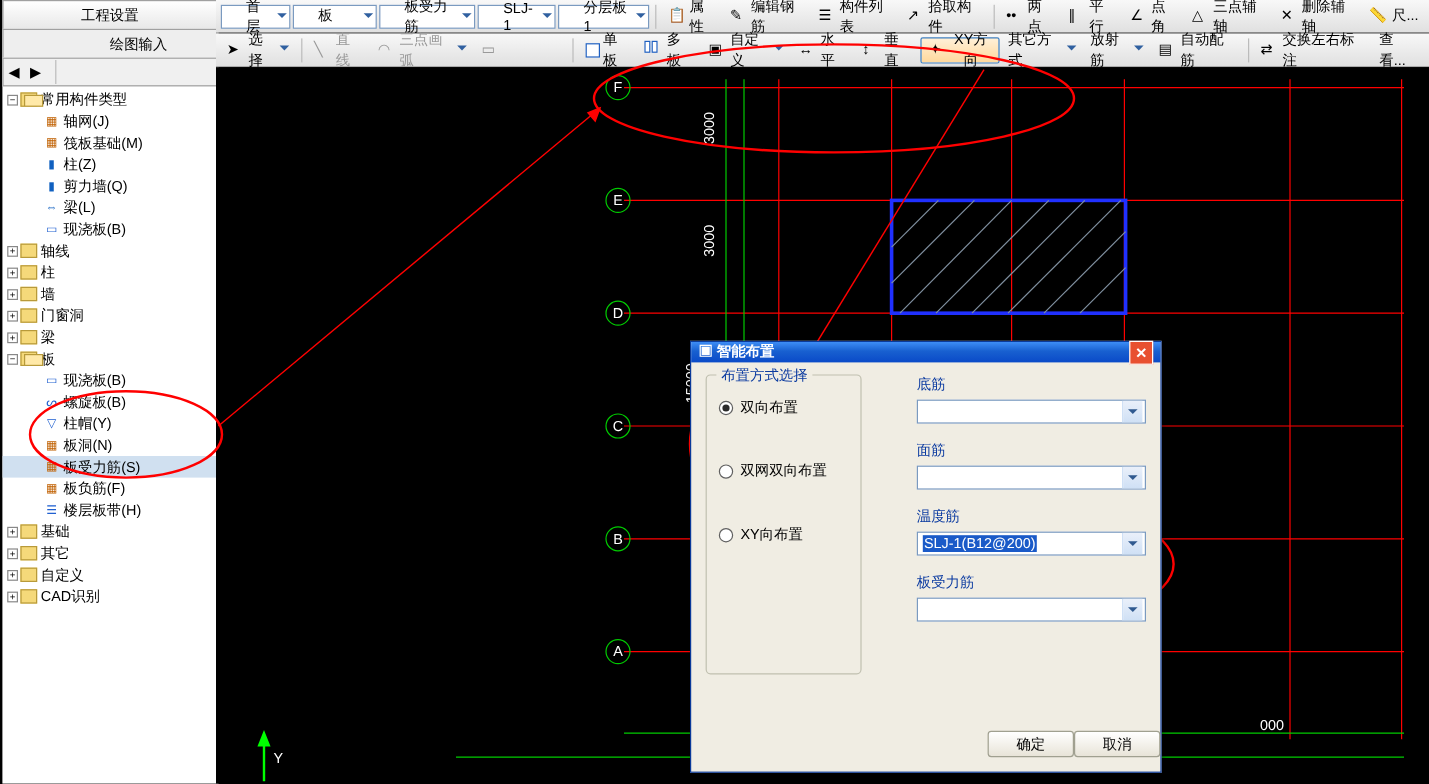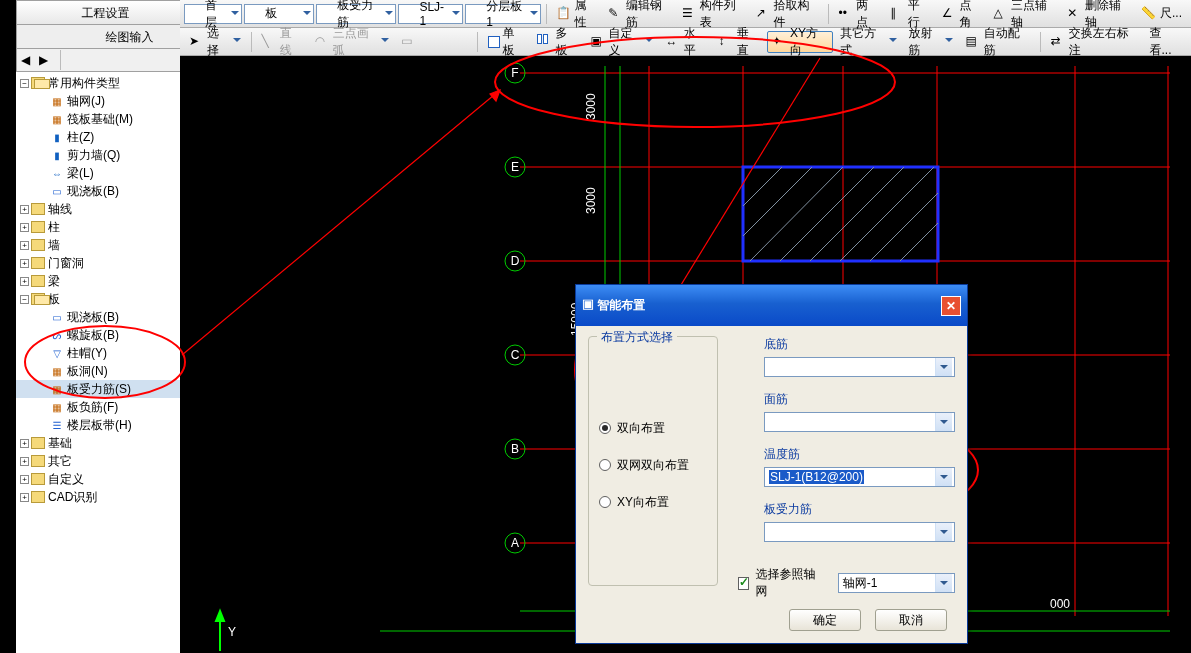--- a/index.html
+++ b/index.html
@@ -1,19 +1,19 @@
 <!DOCTYPE html>
 <html><head>
 <meta charset="utf-8">
 <style>
 * { box-sizing: border-box; margin: 0; padding: 0; font-family: "SimSun", "宋体", sans-serif; font-size: 12px; }
 body { width: 1191px; height: 653px; background: #000; overflow: hidden; position: relative; }
 
 
-.left-panel { position: absolute; left: 16px; top: 0; width: 180px; height: 653px; background: #fff; border-right: 1px solid #888; }
+.left-panel { position: absolute; left: 2px; top: 0; width: 180px; height: 653px; background: #fff; border-right: 1px solid #888; }
 .panel-header { height: 24px; line-height: 24px; text-align: center; background: linear-gradient(#fff,#e8e8e8); border: 1px solid #a0a0a0; border-bottom: none; }
 .panel-header.active { background: #eee; padding-left: 48px; }
 .mini-tb { height: 24px; background: #f0f0f0; border: 1px solid #a0a0a0; display: flex; align-items: center; gap: 4px; padding: 0 4px; }
 .mini-icon { width: 14px; height: 14px; display: inline-block; }
 .tree { padding: 2px 0; overflow: auto; height: 560px; }
 .tree-item { display: flex; align-items: center; height: 18px; padding-left: 4px; cursor: pointer; white-space: nowrap; }
 .tree-item.selected { background: #d0e0f0; }
 .expander { width: 9px; height: 9px; border: 1px solid #888; display: inline-flex; align-items: center; justify-content: center; font-size: 8px; line-height: 7px; margin-right: 2px; background: #fff; }
 .folder-icon { width: 14px; height: 12px; background: #f5d97a; border: 1px solid #b89a3a; margin-right: 3px; }
 .folder-open { width: 14px; height: 12px; background: #f5d97a; border: 1px solid #b89a3a; margin-right: 3px; position: relative; }
@@ -22,55 +22,55 @@
 .leaf-icon.grid { color: #c06000; }
 .leaf-icon.blue { color: #2060d0; }
 
 
 .toolbars { position: absolute; left: 180px; top: 0; right: 0; }
 .toolbar-row { height: 28px; background: linear-gradient(#f8f8f8,#e0e0e0); border-bottom: 1px solid #aaa; display: flex; align-items: center; padding: 0 4px; gap: 2px; }
 .tb-sep { width: 1px; height: 20px; background: #bbb; margin: 0 3px; }
 .tb-combo { height: 20px; background: #fff; border: 1px solid #7a9ac0; padding: 0 14px 0 20px; position: relative; display: inline-flex; align-items: center; min-width: 40px; }
 .tb-combo::after { content: ''; position: absolute; right: 2px; top: 6px; border: 4px solid transparent; border-top-color: #3060a0; }
 .tb-btn { height: 22px; padding: 0 4px; display: inline-flex; align-items: center; gap: 3px; border: 1px solid transparent; border-radius: 2px; cursor: pointer; }
-.tb-btn.active { border-color: #4080c0; background: linear-gradient(#fff0d8,#ffd89c); }
+.tb-btn.active { border-color: #4080c0; background: linear-gradient(#fff0d8,#ffd89c); text-align: center; }
 .tb-btn.disabled { color: #999; }
 .tb-icon { width: 16px; height: 16px; display: inline-block; }
 .ico-sq { border: 1px solid #2060c0; background: #fff; width: 12px; height: 12px; }
 .ico-sqs { display:inline-flex; gap:1px; }
 .ico-sqs i { width:5px; height:10px; border:1px solid #2060c0; background:#fff; }
 .ico-dd { width:0; height:0; border:4px solid transparent; border-top-color:#3060a0; }
 
 
 .canvas { position: absolute; left: 180px; top: 56px; right: 0; bottom: 0; background: #000; }
 .canvas svg { position: absolute; left: 0; top: 0; }
 
 
 .ann { position: absolute; pointer-events: none; }
 
 
 .dialog { position: absolute; left: 575px; top: 284px; width: 393px; height: 360px; background: #f0ede3; border: 1px solid #0a3a9a; box-shadow: 2px 2px 4px rgba(0,0,0,0.3); }
-.dlg-title { height: 41px; background: linear-gradient(#3d8df5,#1860d0 45%,#0a4ac8); color: #fff; font-weight: bold; display: flex; align-items: center; padding: 0 6px; justify-content: space-between; }
+.dlg-title { height: 17px; background: linear-gradient(#3d8df5,#1860d0 45%,#0a4ac8); color: #fff; font-weight: bold; display: flex; align-items: center; padding: 0 6px; justify-content: space-between; }
 .dlg-close { width: 20px; height: 20px; background: #e85030; color: #fff; display: flex; align-items: center; justify-content: center; border: 1px solid #fff; font-weight: bold; cursor: pointer; }
 .dlg-body { padding: 10px 12px; display: flex; gap: 20px; }
 .dlg-group { border: 1px solid #c0c0b0; border-radius: 4px; padding: 18px 10px 10px 10px; position: relative; }
 .dlg-group-label { position: absolute; top: -8px; left: 8px; background: #f0ede3; padding: 0 4px; color: #0a3aa0; }
-.dlg-left { width: 130px; height: 250px; display: flex; flex-direction: column; gap: 20px; justify-content: center; }
+.dlg-left { width: 130px; height: 250px; display: flex; flex-direction: column; gap: 36px; }
 .dlg-right { flex: 1; display: flex; flex-direction: column; gap: 14px; align-items: flex-end; }
 .radio-row { display: flex; align-items: center; gap: 6px; }
 .radio-dot { width: 12px; height: 12px; border-radius: 50%; border: 1px solid #606060; position: relative; background: #fff; }
 .radio-dot.checked::after { content:''; position:absolute; left:2px; top:2px; width:6px; height:6px; border-radius:50%; background:#2a2a2a; }
 .field-label { color: #0a3aa0; margin-bottom: 4px; }
 .dlg-combo { width: 191px; height: 20px; background: #fff; border: 1px solid #7a9ac0; position: relative; padding: 0 4px; line-height: 18px; }
 .dlg-combo.sel { background: #fff; }
 .dlg-combo.sel span { background: #1a5ac8; color: #fff; padding: 0 1px; }
 .dlg-combo::after { content:''; position:absolute; right:2px; top:0; width:16px; height:18px; background: linear-gradient(#eaf0fa,#cfe0f5); border-left:1px solid #cfe0f5; }
 .dlg-combo::before { content:''; position:absolute; right:6px; top:7px; border:4px solid transparent; border-top-color:#305a90; z-index:1; }
 .dlg-sm-combo { width: 135px; }
-.dlg-footer { position: absolute; bottom: 12px; right: 20px; display: flex; gap: 14px; }
+.dlg-footer { position: absolute; bottom: 12px; right: 0; display: flex; }
 .dlg-btn { width: 72px; height: 22px; background: linear-gradient(#fff,#e8e4d8); border: 1px solid #a0a090; border-radius: 3px; display: flex; align-items: center; justify-content: center; cursor: pointer; }
 .chk-row { display:flex; align-items:center; gap:6px; }
 .chk { width:13px; height:13px; border:1px solid #606060; background:#fff; position:relative; }
 .chk.checked::after { content:'✓'; position:absolute; left:0; top:-3px; color:#1a8a1a; font-weight:bold; }
 </style>
 </head>
 <body>
 
 <div class="left-panel">
   <div class="panel-header">工程设置</div>
@@ -435,25 +435,19 @@
         <div class="dlg-combo"></div>
       </div>
       <div>
         <div class="field-label">温度筋</div>
         <div class="dlg-combo sel"><span>SLJ-1(B12@200)</span></div>
       </div>
       <div>
         <div class="field-label">板受力筋</div>
         <div class="dlg-combo"></div>
       </div>
-      <div class="chk-row" style="margin-top:10px">
-        <span class="chk checked"></span>
-        <span>选择参照轴网</span>
-        <span style="width:10px"></span>
-        <div class="dlg-combo dlg-sm-combo"><span>轴网-1</span></div>
-      </div>
     </div>
   </div>
   <div class="dlg-footer">
     <div class="dlg-btn">确定</div>
     <div class="dlg-btn">取消</div>
   </div>
 </div>
 
 </body></html>

